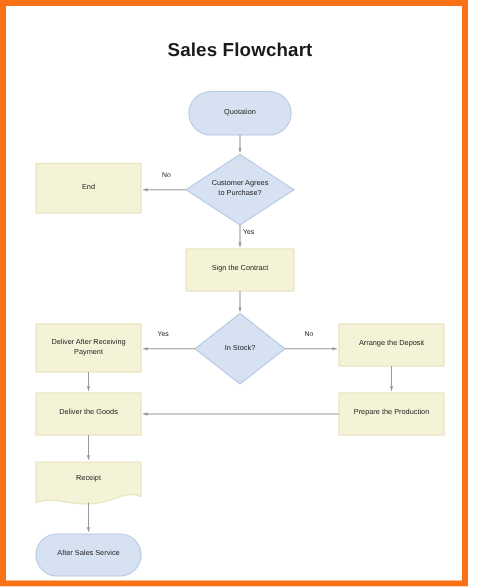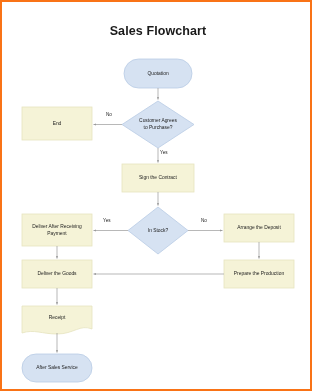--- a/index.html
+++ b/index.html
@@ -5,21 +5,21 @@
   html, body {
     margin: 0;
     padding: 0;
     background: #ffffff;
   }
   #canvas {
     position: relative;
     width: 312px;
     height: 391px;
     background: #ffffff;
-    border: 2px solid #f97316;
+    border: 4px solid #f97316;
     box-sizing: border-box;
     overflow: hidden;
     font-family: "Liberation Sans", sans-serif;
   }
   #flow-svg {
     position: absolute;
     left: 0;
     top: 0;
     width: 312px;
     height: 391px;

